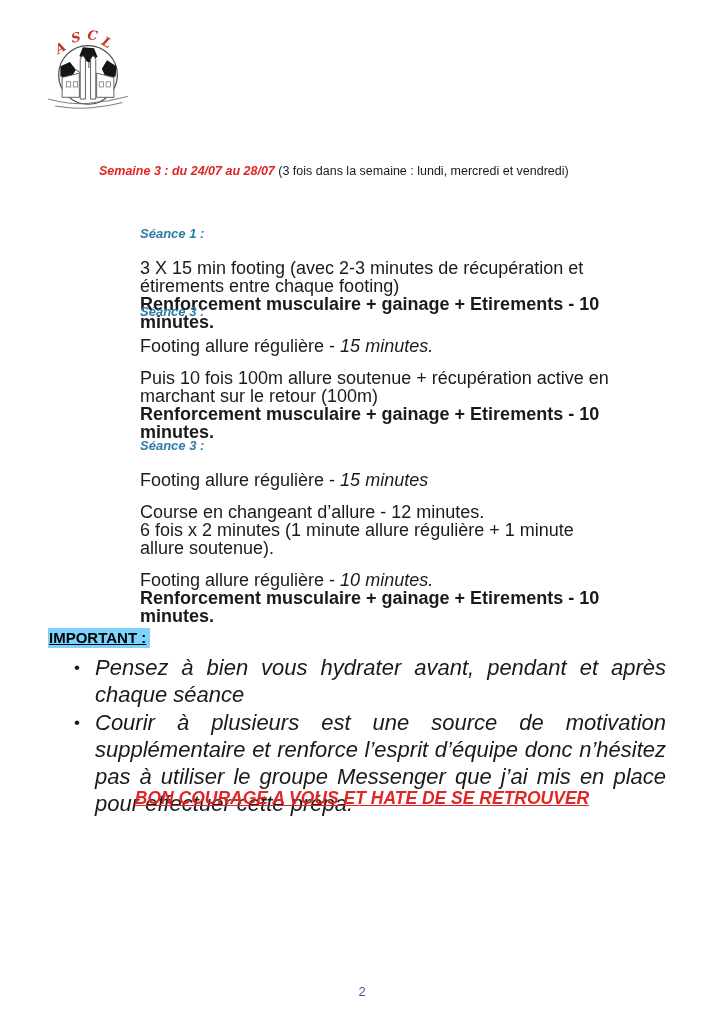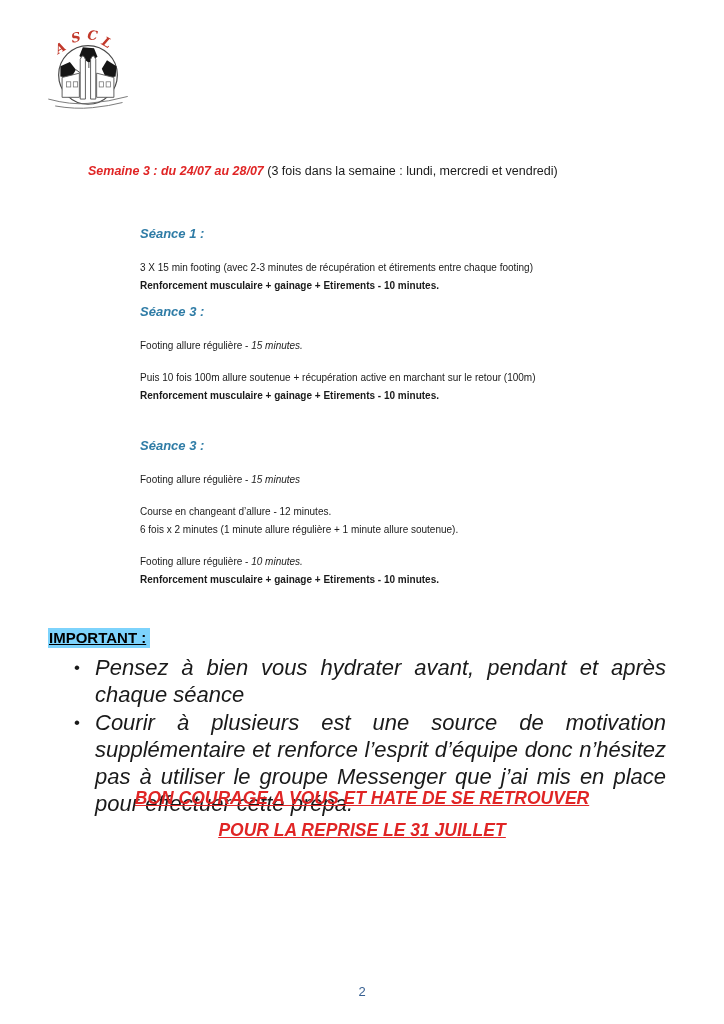--- a/index.html
+++ b/index.html
@@ -17,29 +17,29 @@
   .logo text {
     font-family:"DejaVu Serif", serif;
     font-style:italic; font-weight:bold;
     fill:#c2392b; font-size:15px;
   }
   
   .week-title {
     position:absolute; left:88px; top:163px;
     font-size:12.5px; line-height:17px; white-space:nowrap;
   }
-  .week-title .red { color:#e02525; font-weight:bold; font-style:italic; }
+  .week-title .red { color:#e02525; font-weight:bold; font-style:italic;margin-left:11px; }
   
   .session { position:absolute; left:140px; width:470px; }
   .s1 { top:225px; } .s2 { top:303px; } .s3 { top:437px; }
   .session h3 {
     color:#2f7ca6; font-size:13px; font-weight:bold; font-style:italic;
     line-height:18px; margin:0 0 16px 0;
   }
-  .session p { font-size:10px; line-height:18px; margin:0; }
+  .session p { font-size:18px; line-height:18px; margin:0; }
   .session p.gap { margin-top:14px; }
   .session p.b { font-weight:bold; }
   .session .it { font-style:italic; }
   
   .important-label {
     position:absolute; left:48px; top:628px;
     font-size:15px; font-weight:bold;
     background:#7dd3fc; color:#000;
     text-decoration:underline;
     padding:1px 4px 2px 1px;
@@ -136,18 +136,17 @@
 
   <p class="important-label">IMPORTANT :</p>
 
   <ul class="bullets">
     <li>Pensez à bien vous hydrater avant, pendant et après chaque séance</li>
     <li>Courir à plusieurs est une source de motivation supplémentaire et renforce l’esprit d’équipe donc n’hésitez pas à utiliser le groupe Messenger que j’ai mis en place pour effectuer cette prépa.</li>
   </ul>
 
   <div class="closing">
     <p>BON COURAGE A VOUS ET HATE DE SE RETROUVER</p>
-    <p class="second"><span>POUR LA REPRISE LE 31 JUILLET</span></p>
   </div>
 
   <p class="page-number">2</p>
 
 </div>
 
 </body></html>

